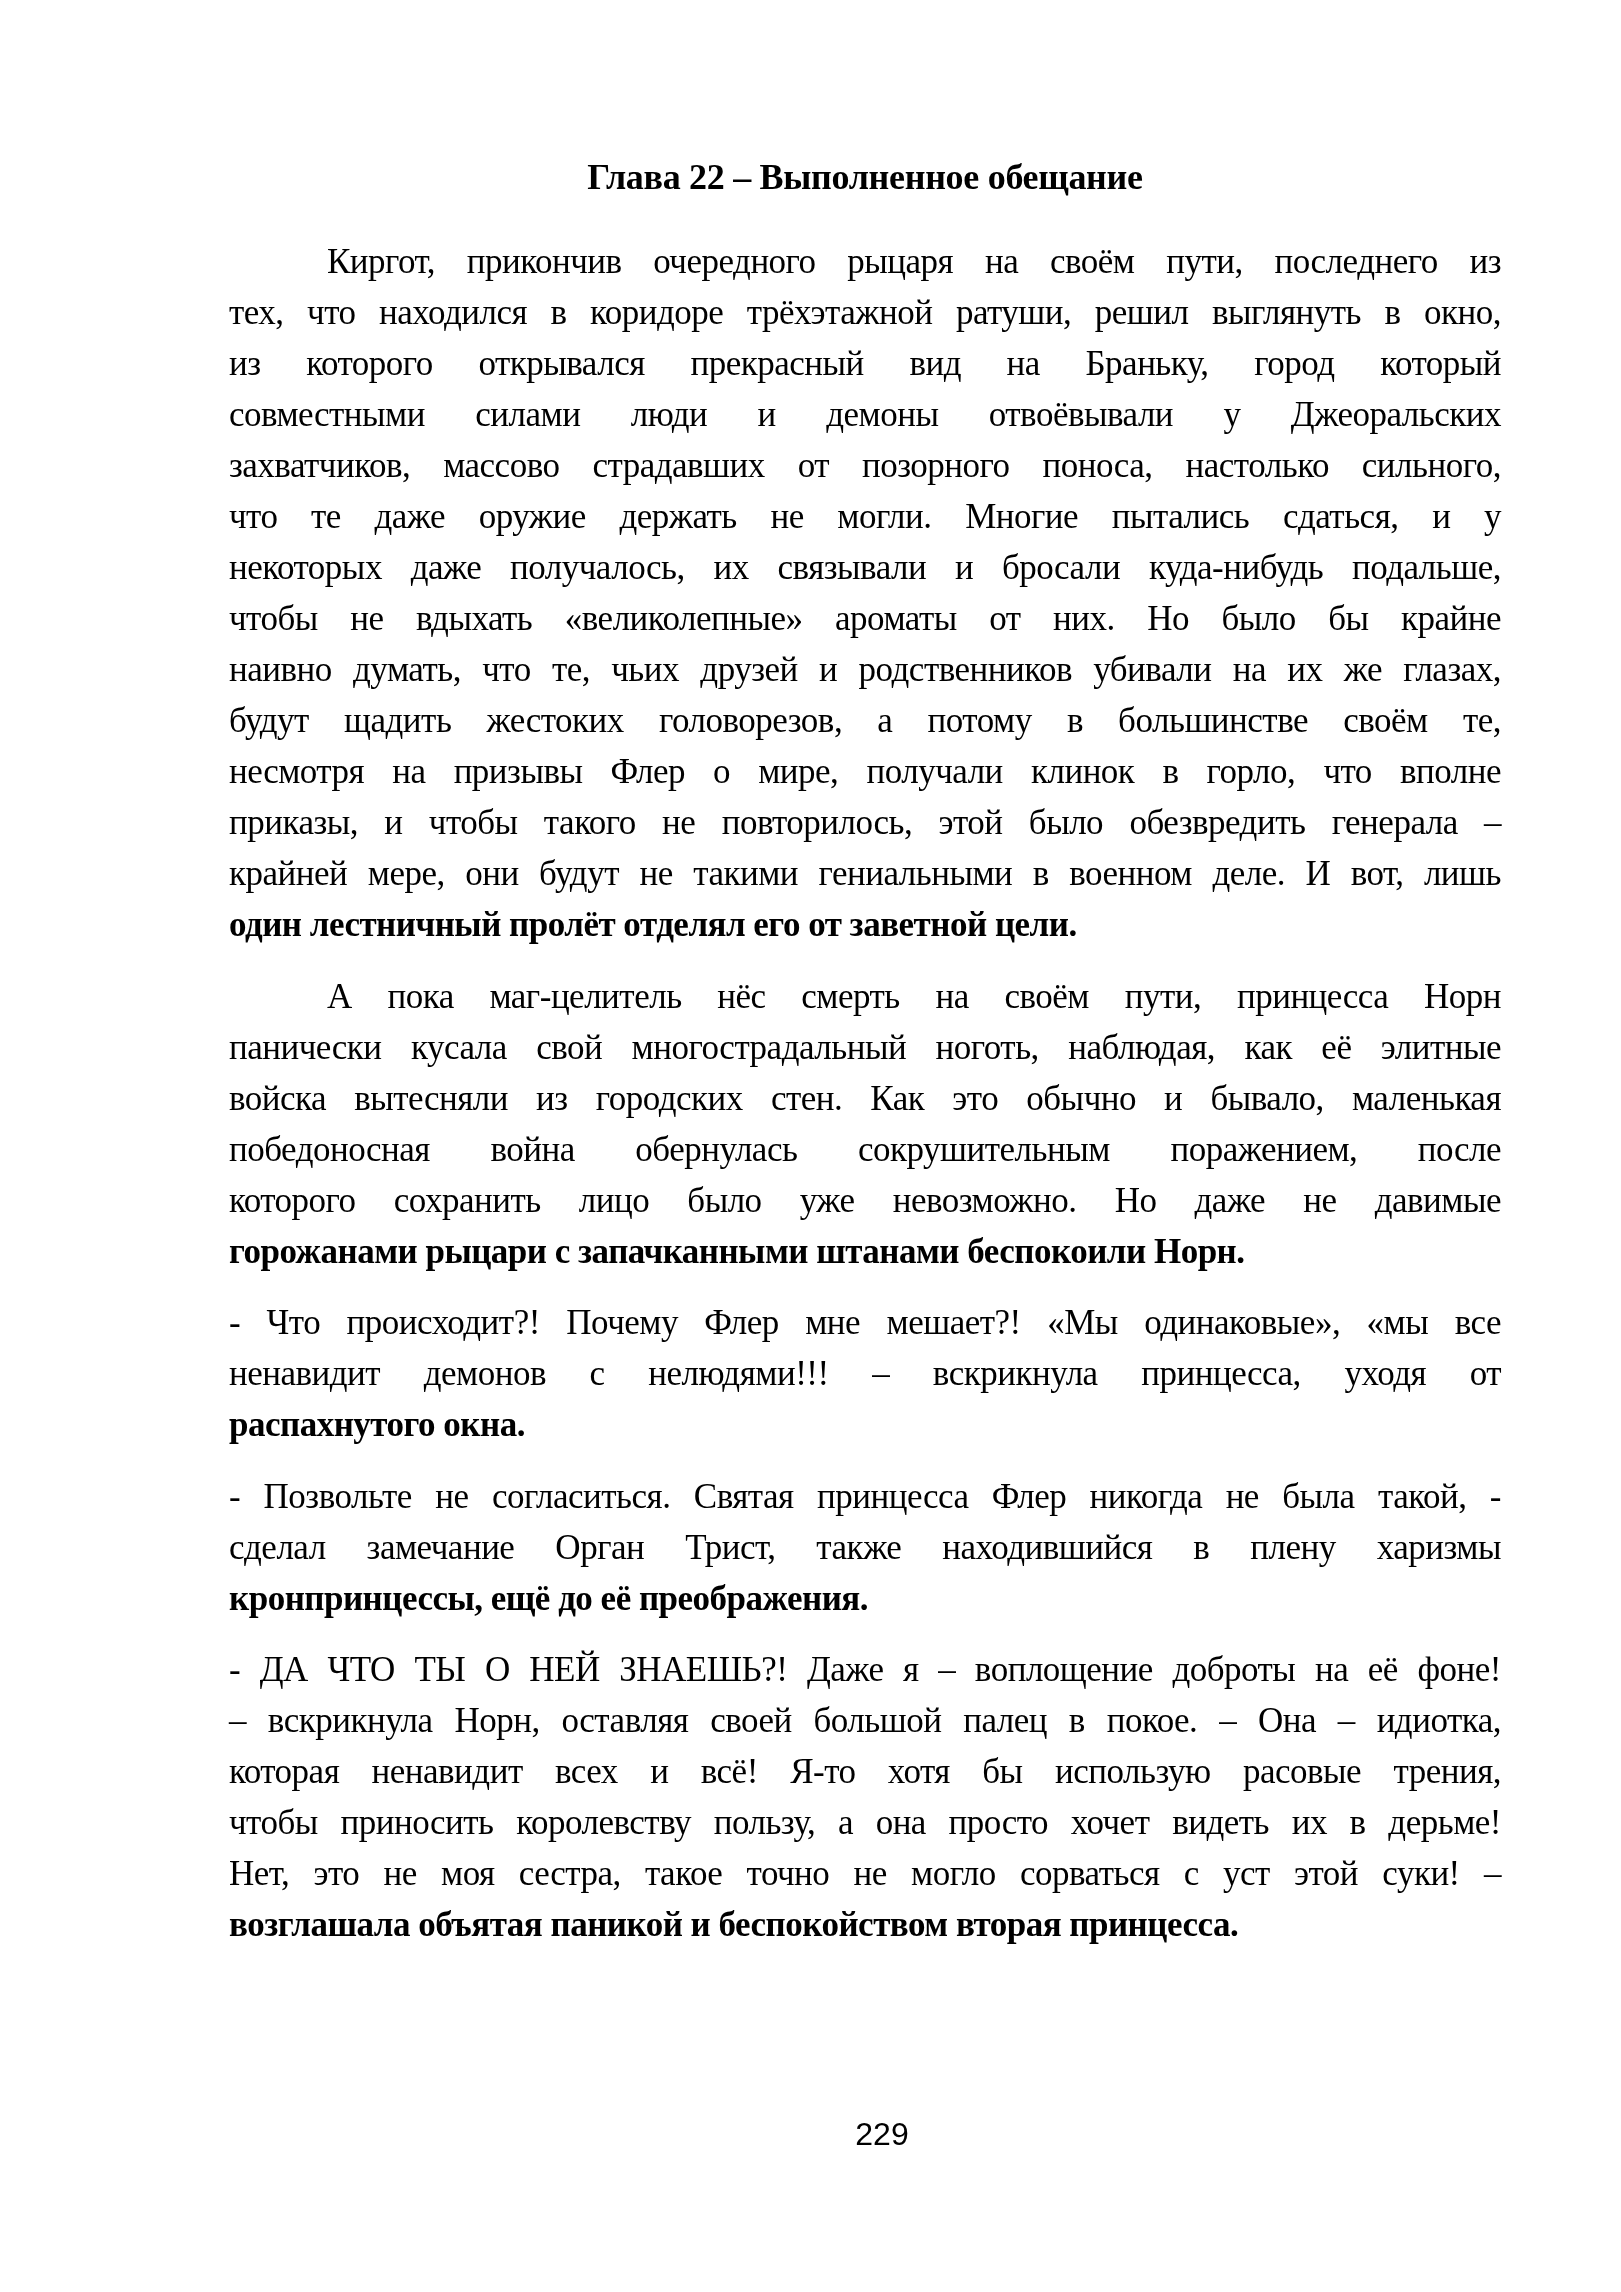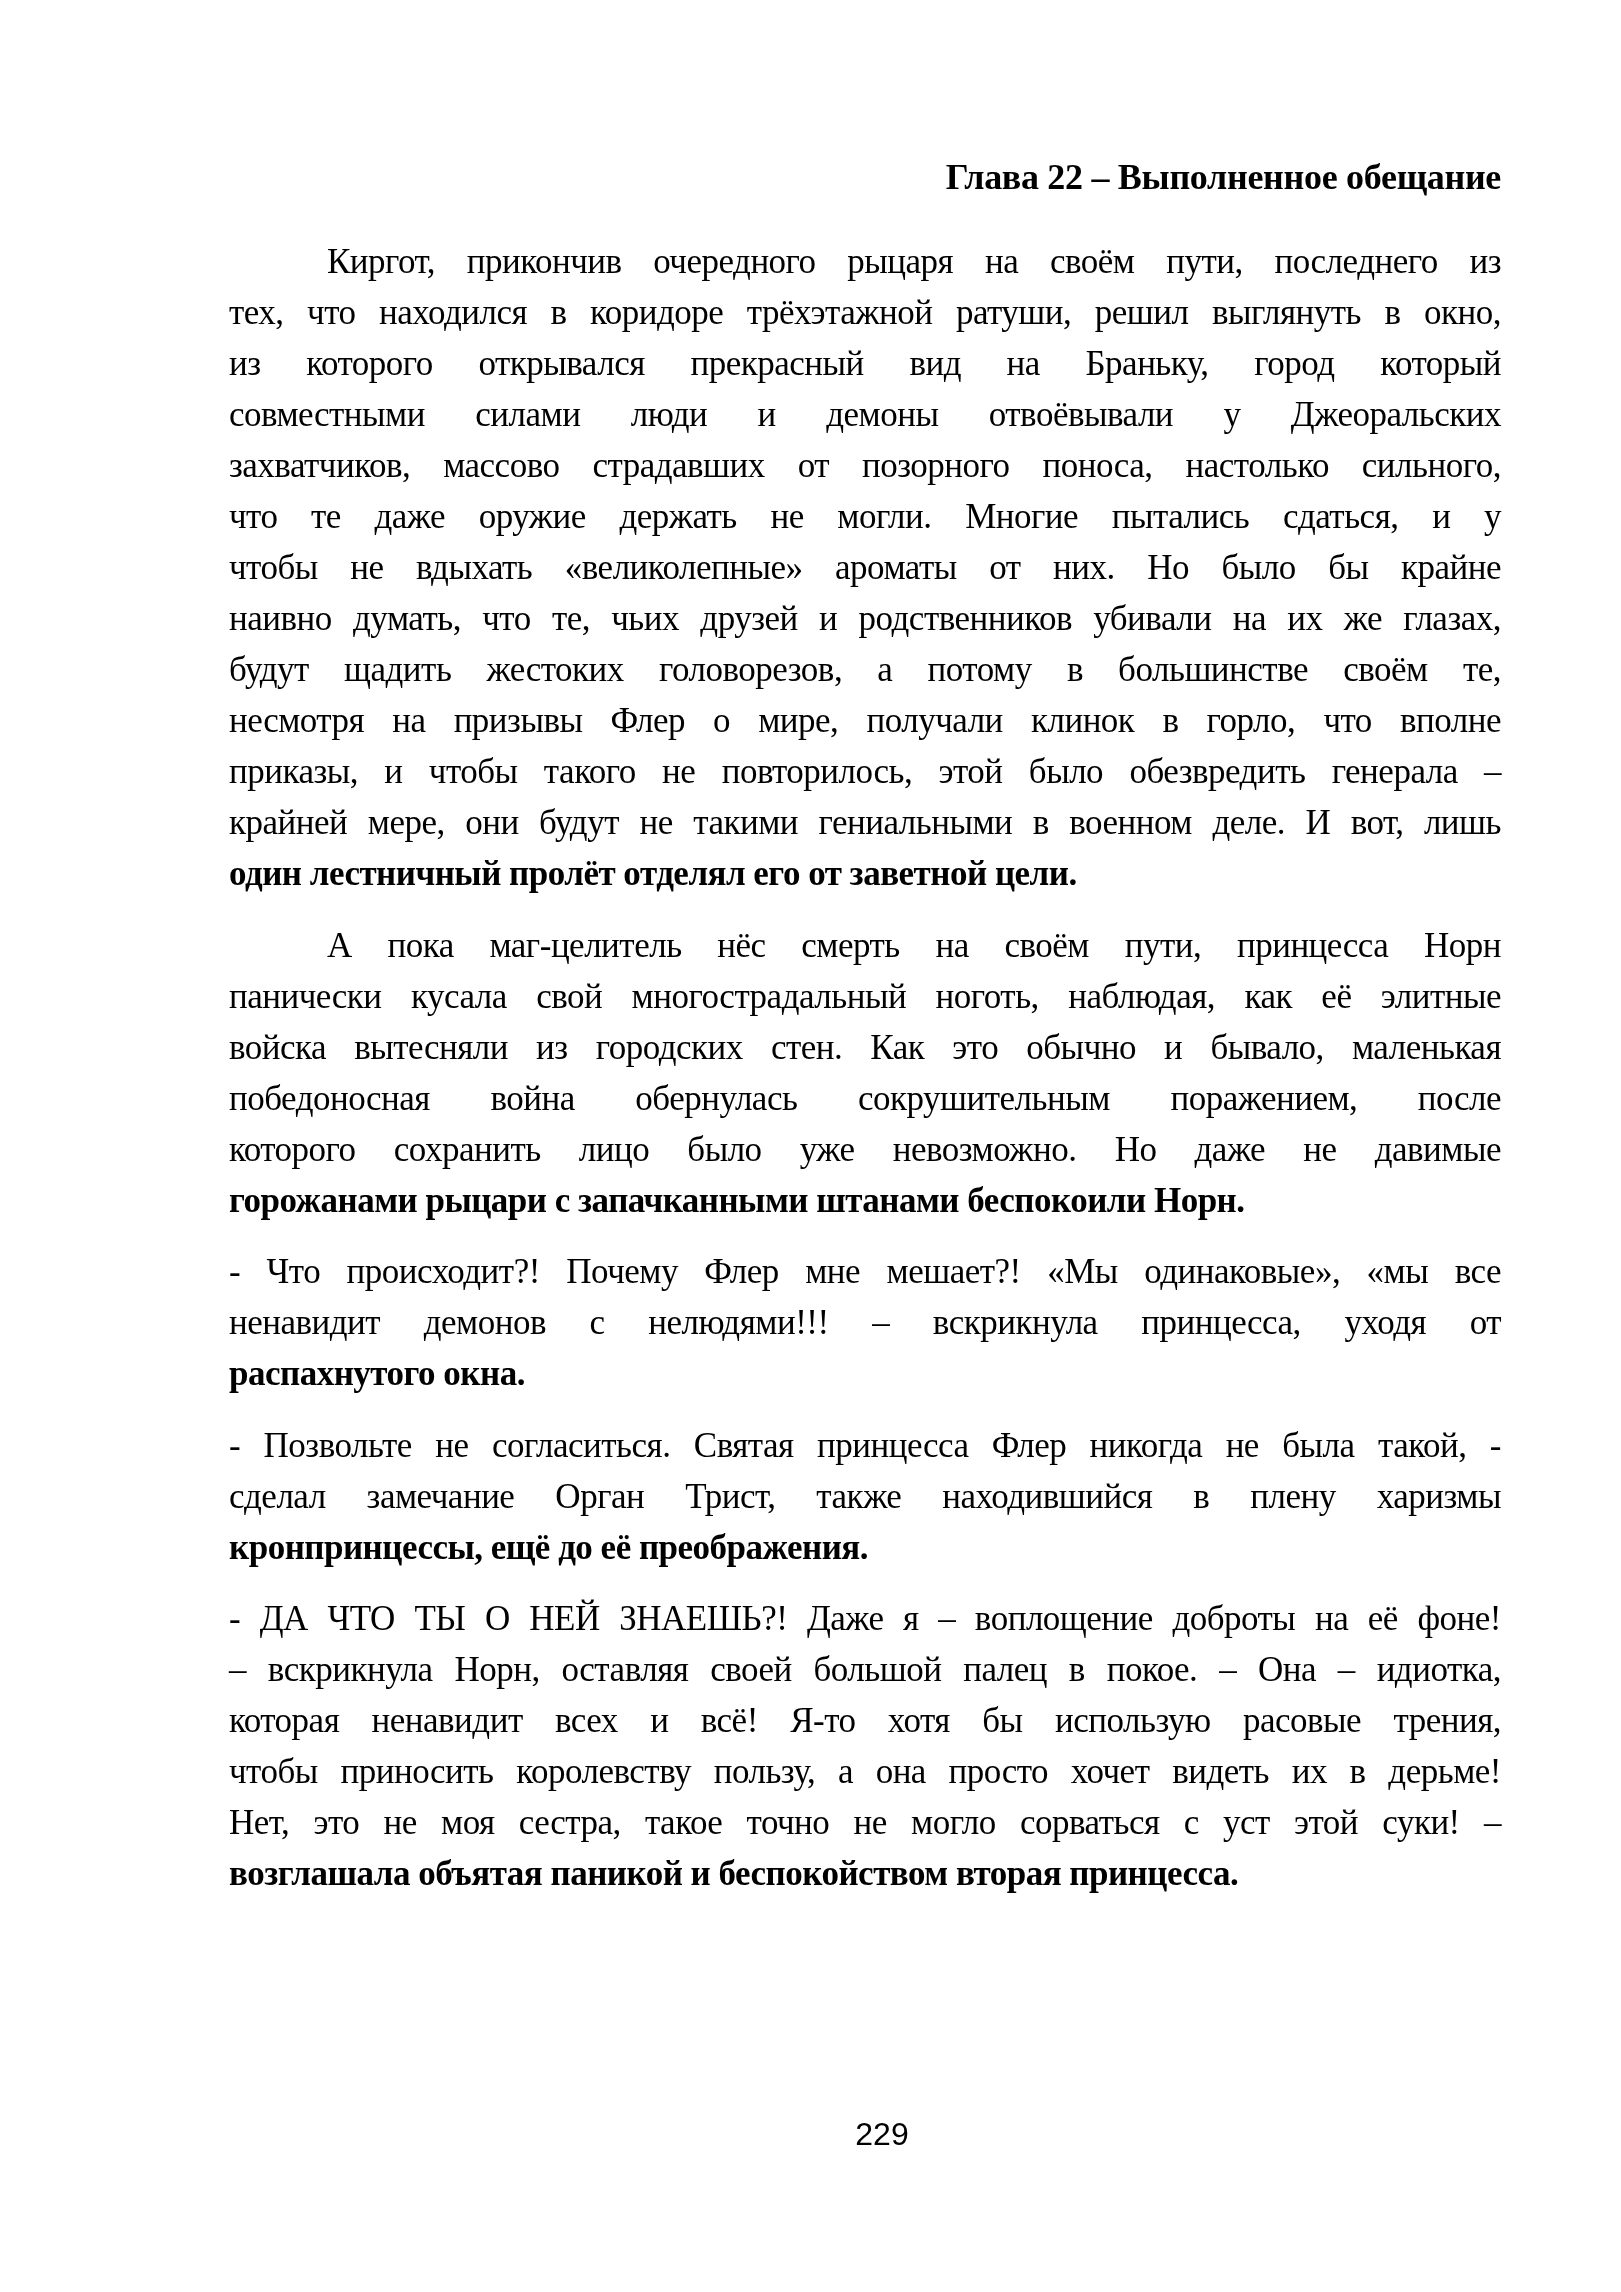--- a/index.html
+++ b/index.html
@@ -20,21 +20,21 @@
     position: absolute;
     left: 229px;
     top: 152px;
     width: 1272px;
   }
   .doc-title {
     margin: 0 0 33px 0;
     font-size: 36px;
     font-weight: bold;
     line-height: 51px;
-    text-align: right;
+    text-align: center;
     letter-spacing: -0.3px;
   }
   .paragraph {
     margin: 0 0 20.6px 0;
   }
   .paragraph:last-child {
     margin-bottom: 0;
   }
   .line {
     font-size: 35px;
@@ -70,20 +70,21 @@
   <div class="content">
     <h1 class="doc-title">Глава 22 – Выполненное обещание</h1>
     <div id="paragraphs">
         <div class="paragraph">
           <div class="line indent">Киргот, прикончив очередного рыцаря на своём пути, последнего из</div>
           <div class="line">тех, что находился в коридоре трёхэтажной ратуши, решил выглянуть в окно,</div>
           <div class="line">из которого открывался прекрасный вид на Браньку, город который</div>
           <div class="line">совместными силами люди и демоны отвоёвывали у Джеоральских</div>
           <div class="line">захватчиков, массово страдавших от позорного поноса, настолько сильного,</div>
           <div class="line">что те даже оружие держать не могли. Многие пытались сдаться, и у</div>
+          <div class="line">некоторых даже получалось, их связывали и бросали куда-нибудь подальше,</div>
           <div class="line">чтобы не вдыхать «великолепные» ароматы от них. Но было бы крайне</div>
           <div class="line">наивно думать, что те, чьих друзей и родственников убивали на их же глазах,</div>
           <div class="line">будут щадить жестоких головорезов, а потому в большинстве своём те,</div>
           <div class="line">несмотря на призывы Флер о мире, получали клинок в горло, что вполне</div>
           <div class="line">приказы, и чтобы такого не повторилось, этой было обезвредить генерала –</div>
           <div class="line">крайней мере, они будут не такими гениальными в военном деле. И вот, лишь</div>
           <div class="line last">один лестничный пролёт отделял его от заветной цели.</div>
         </div>
         <div class="paragraph">
           <div class="line indent">А пока маг-целитель нёс смерть на своём пути, принцесса Норн</div>

